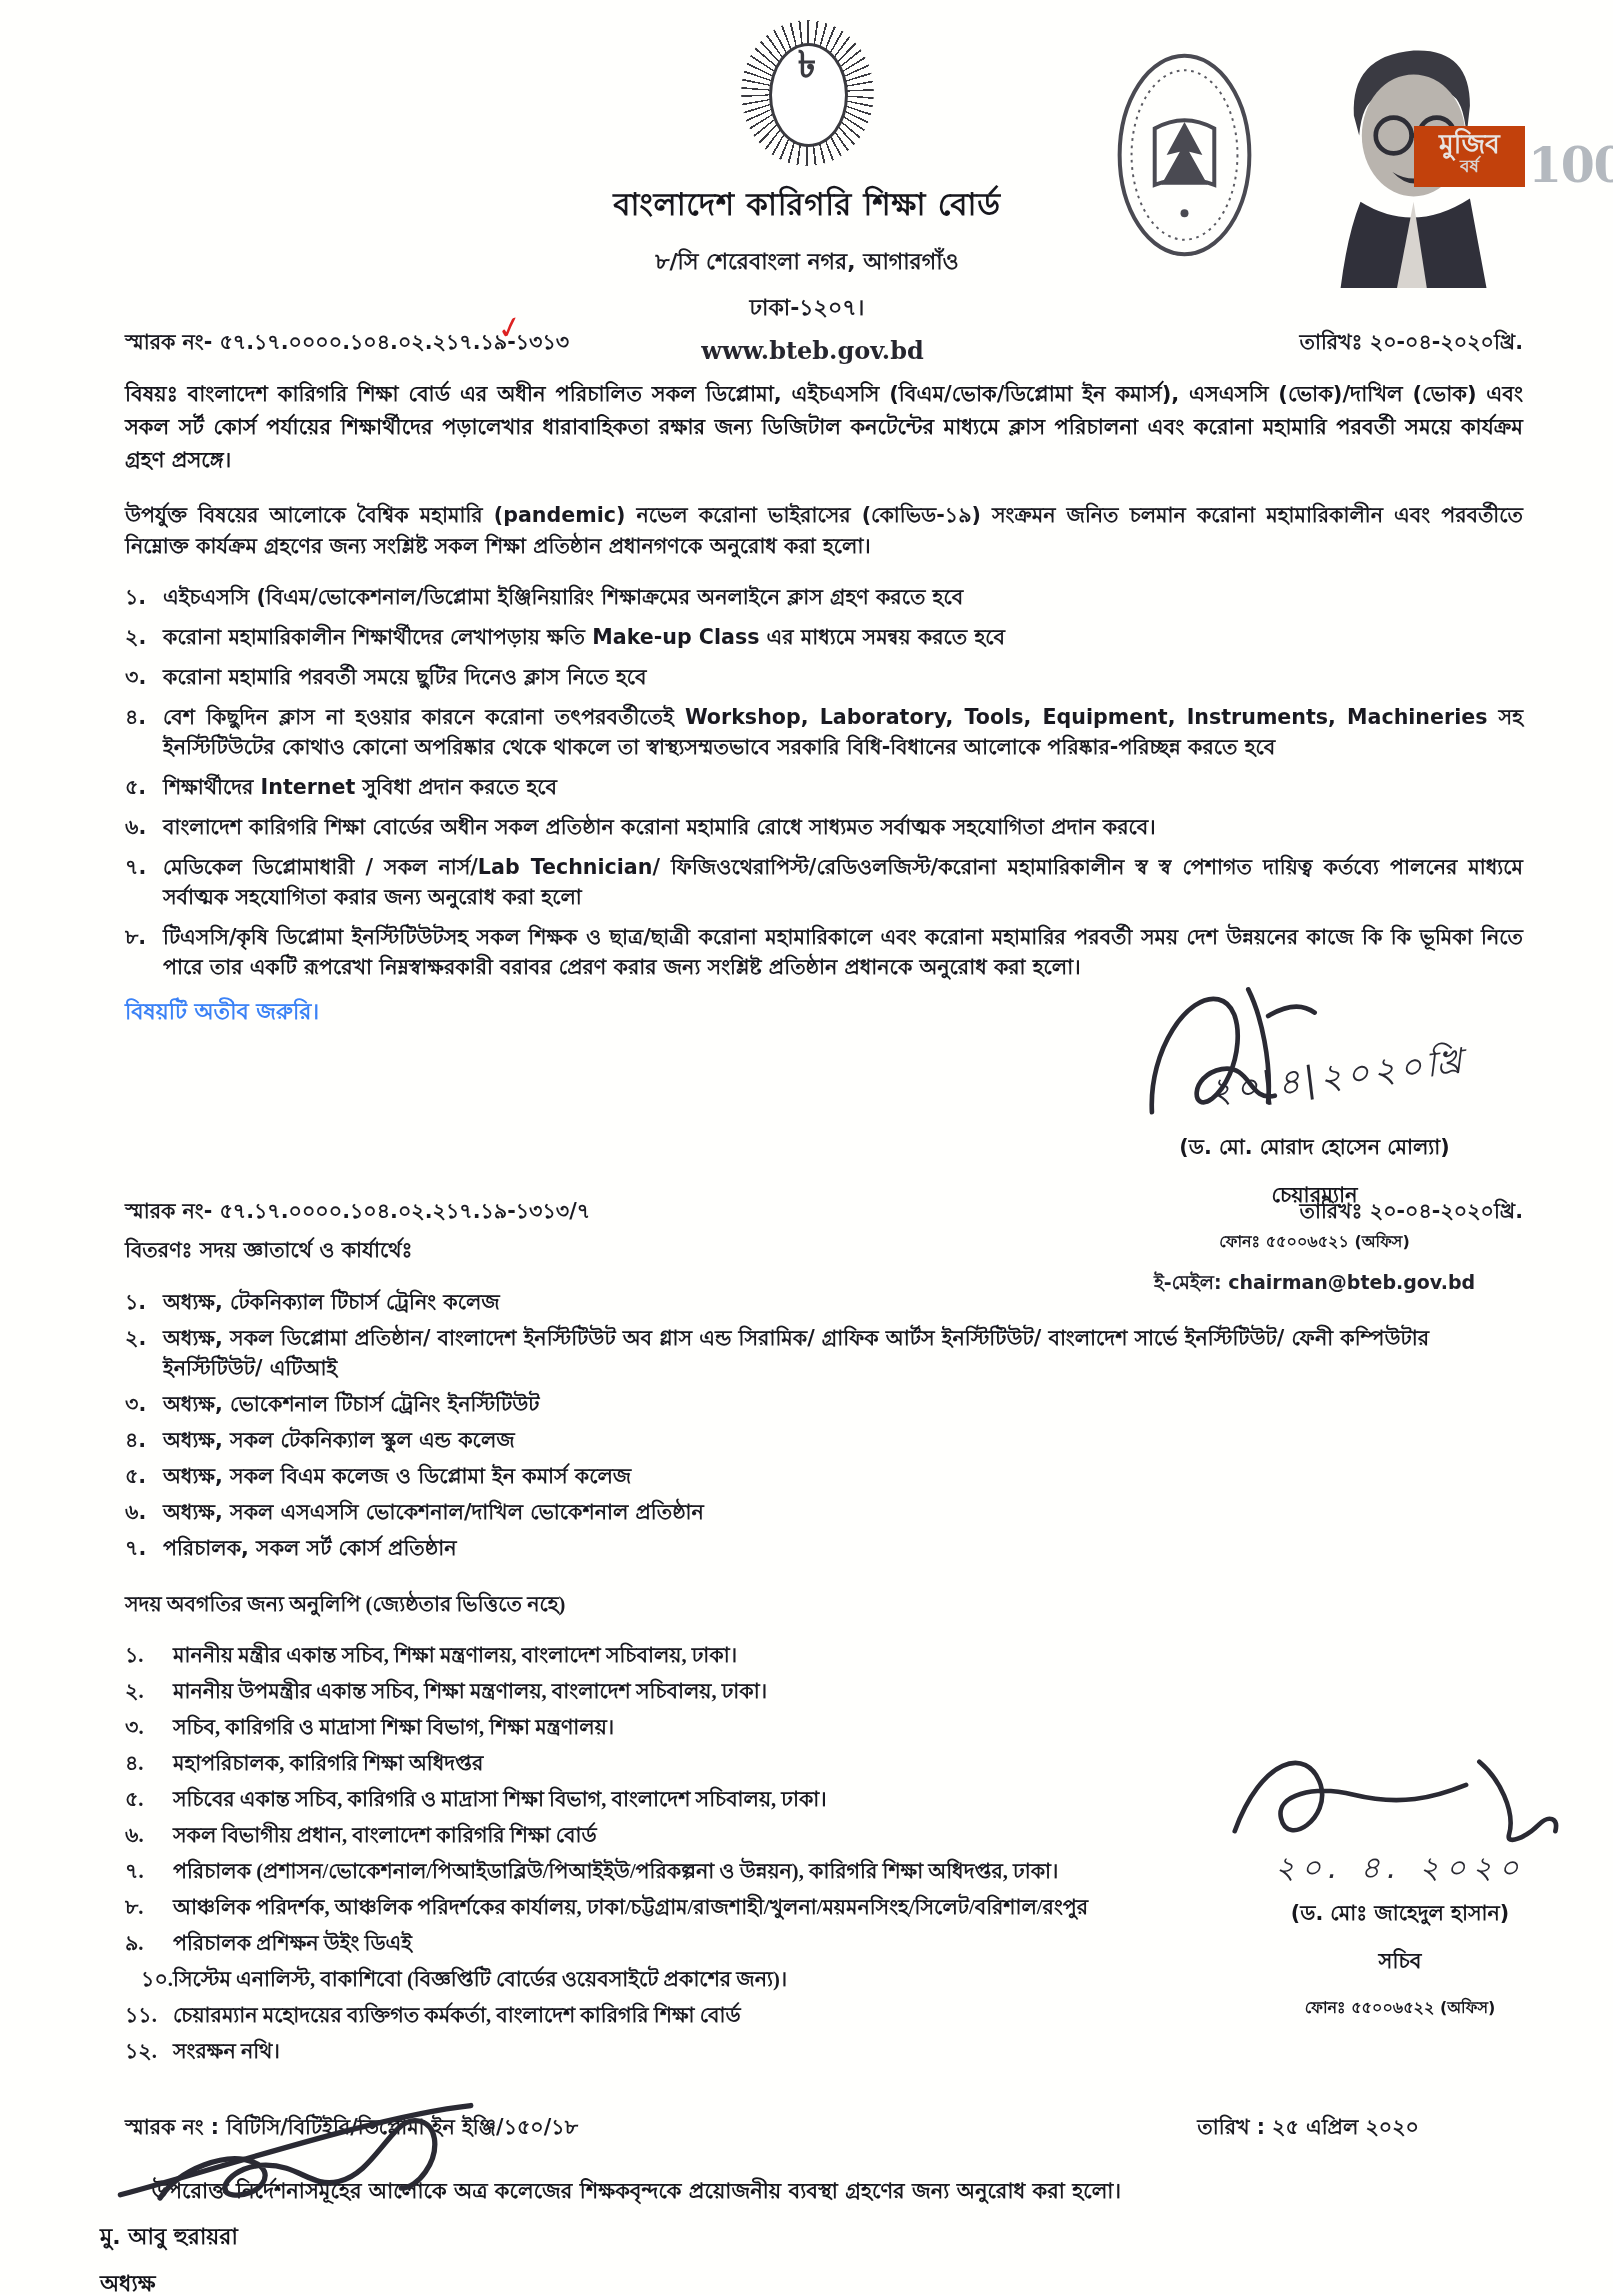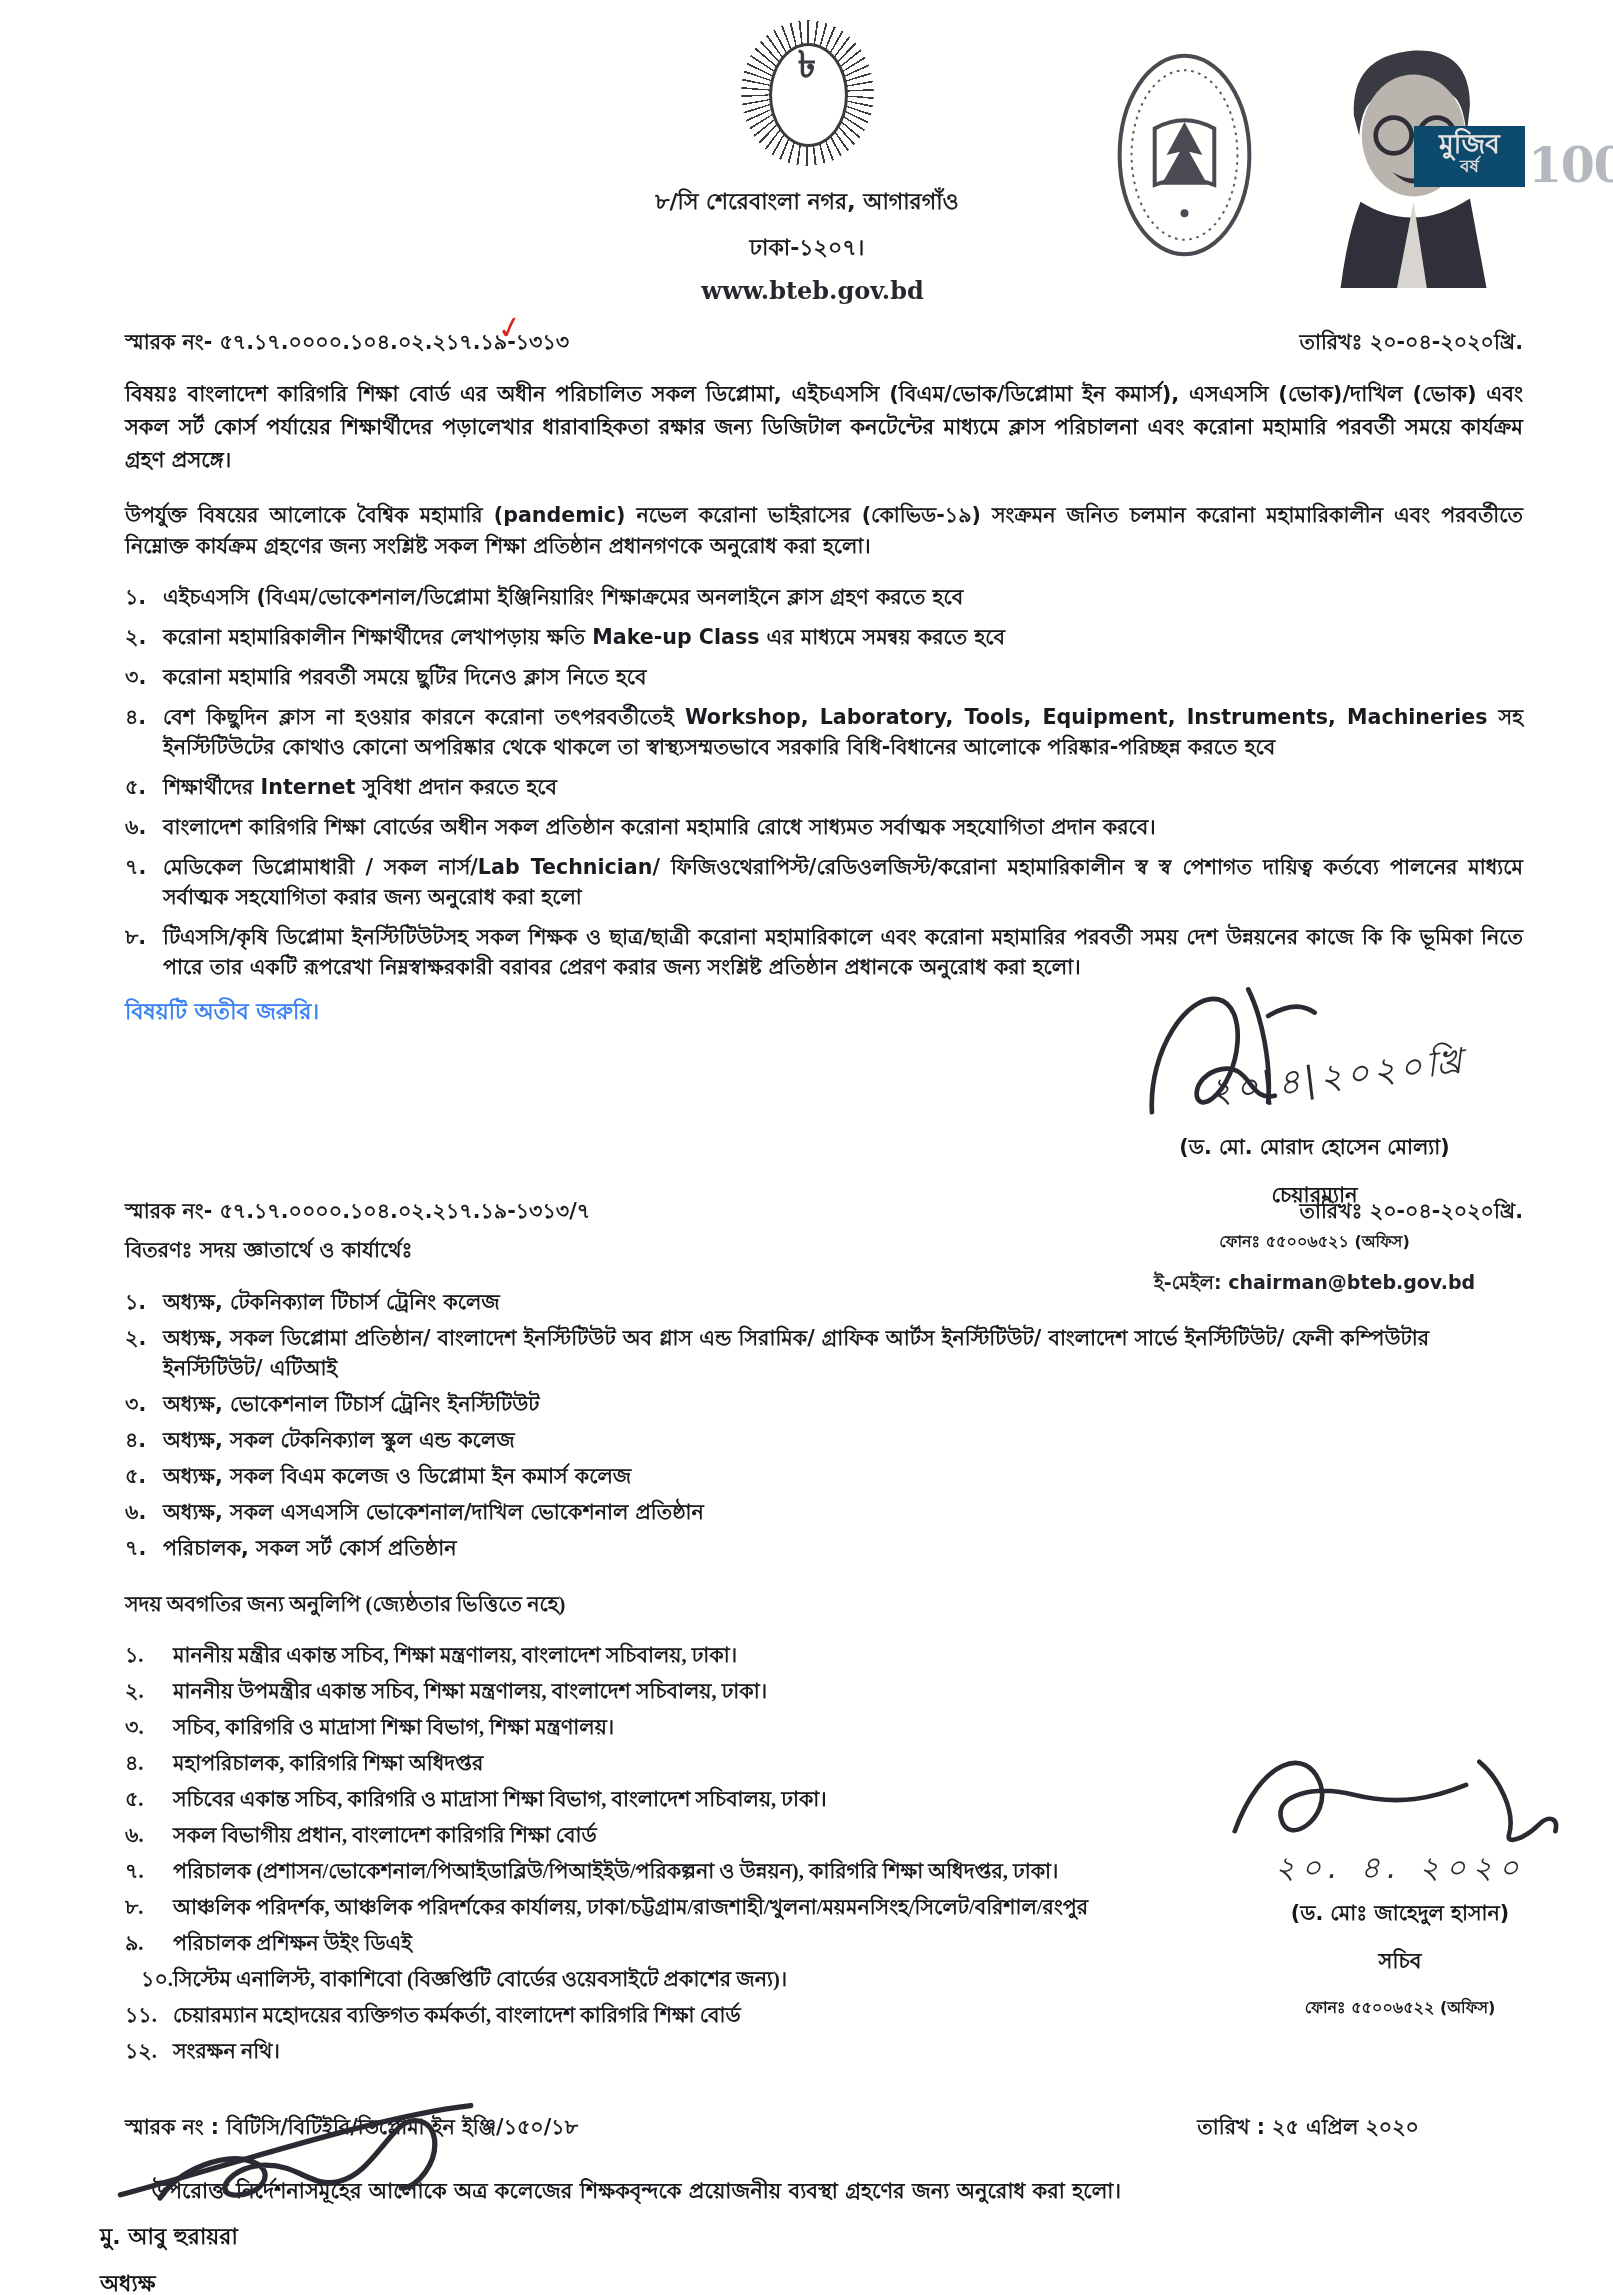--- a/index.html
+++ b/index.html
@@ -31,21 +31,21 @@
   }
   .org-name{margin-top:8px;font-size:31px;font-weight:bold;letter-spacing:0.7px;color:#17171d;}
   .addr{margin-top:12px;font-size:22px;font-weight:bold;color:#1d1d24;}
   .addr2{margin-top:9.3px;font-size:22px;font-weight:bold;color:#1d1d24;}
   .website{margin-top:9.3px;font-size:24px;font-weight:bold;font-family:"DejaVu Serif", serif;color:#26262e;padding-left:11px;}
   
   .right-logos{position:absolute;top:36px;left:1115px;width:491px;height:252px;}
   .seal{position:absolute;left:0;top:13.3px;}
   .portrait{position:absolute;left:199px;top:0;}
   .mujib-box{
-    position:absolute;left:299px;top:90px;width:111px;height:61px;background:#0c4a6e;
+    position:absolute;left:299px;top:90px;width:111px;height:61px;background:#c2410c;
     color:#f3f3f3;text-align:center;line-height:1.05;padding-top:4px;box-sizing:border-box;
   }
   .mujib-box .m1{font-size:26.5px;font-weight:bold;color:#e8e4e2;}
   .mujib-box .m2{font-size:17px;font-weight:bold;color:#d8d4d2;}
   .mujib-100{
     position:absolute;left:413px;top:100px;font-size:49px;font-weight:bold;
     color:#a7adb5;letter-spacing:-1.3px;font-family:"DejaVu Serif", serif;opacity:.85;
   }
   
   .content{position:absolute;left:125px;top:327px;width:1398px;}
@@ -90,20 +90,21 @@
 <body>
 
 <div class="page">
 
   <div class="header">
     <div class="monogram">
       <div class="rays"></div>
       <div class="core"></div>
       <div class="core-glyph">৳</div>
     </div>
+    <div class="org-name">বাংলাদেশ কারিগরি শিক্ষা বোর্ড</div>
     <div class="addr">৮/সি শেরেবাংলা নগর, আগারগাঁও</div>
     <div class="addr2">ঢাকা-১২০৭।</div>
     <div class="website">www.bteb.gov.bd</div>
   </div>
 
   <div class="right-logos">
     <svg class="seal" width="139" height="212" viewBox="0 0 210 320">
       <ellipse cx="105" cy="160" rx="98" ry="150" fill="none" stroke="#4a4a52" stroke-width="6"></ellipse>
       <ellipse cx="105" cy="160" rx="80" ry="128" fill="none" stroke="#5a5a62" stroke-width="3" stroke-dasharray="4 7"></ellipse>
       <path d="M60 205 L60 120 Q105 95 150 120 L150 205 Q105 188 60 205 Z" fill="none" stroke="#4a4a52" stroke-width="6"></path>

